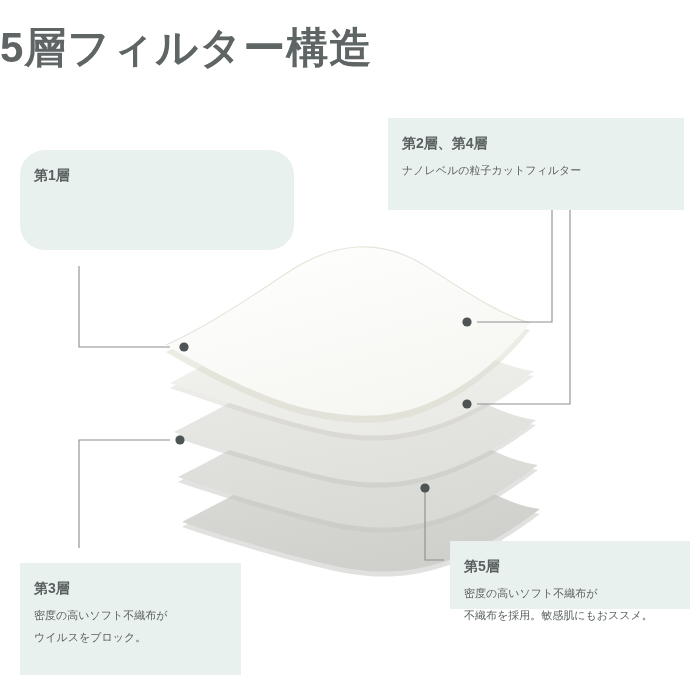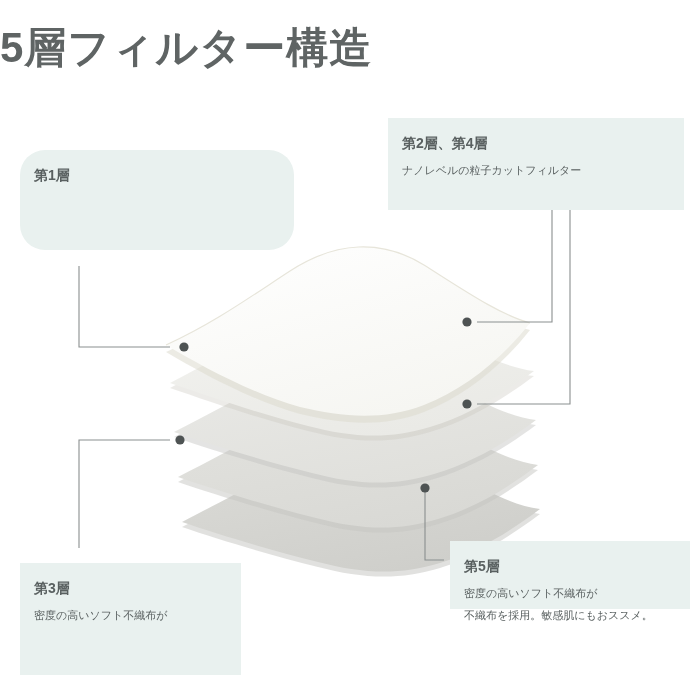--- a/index.html
+++ b/index.html
@@ -168,20 +168,21 @@
   </div>
 
   <div class="info-box" id="box-layer24">
     <div class="info-head">第2層、第4層</div>
     <div class="info-line">ナノレベルの粒子カットフィルター</div>
   </div>
 
   <div class="info-box" id="box-layer3">
     <div class="info-head">第3層</div>
     <div class="info-line">密度の高いソフト不織布が</div>
+    <div class="info-line">ウイルスをブロック。</div>
   </div>
 
   <div class="info-box" id="box-layer5">
     <div class="info-head">第5層</div>
     <div class="info-line">密度の高いソフト不織布が</div>
     <div class="info-line">不織布を採用。敏感肌にもおススメ。</div>
   </div>
 
 </div>
 

